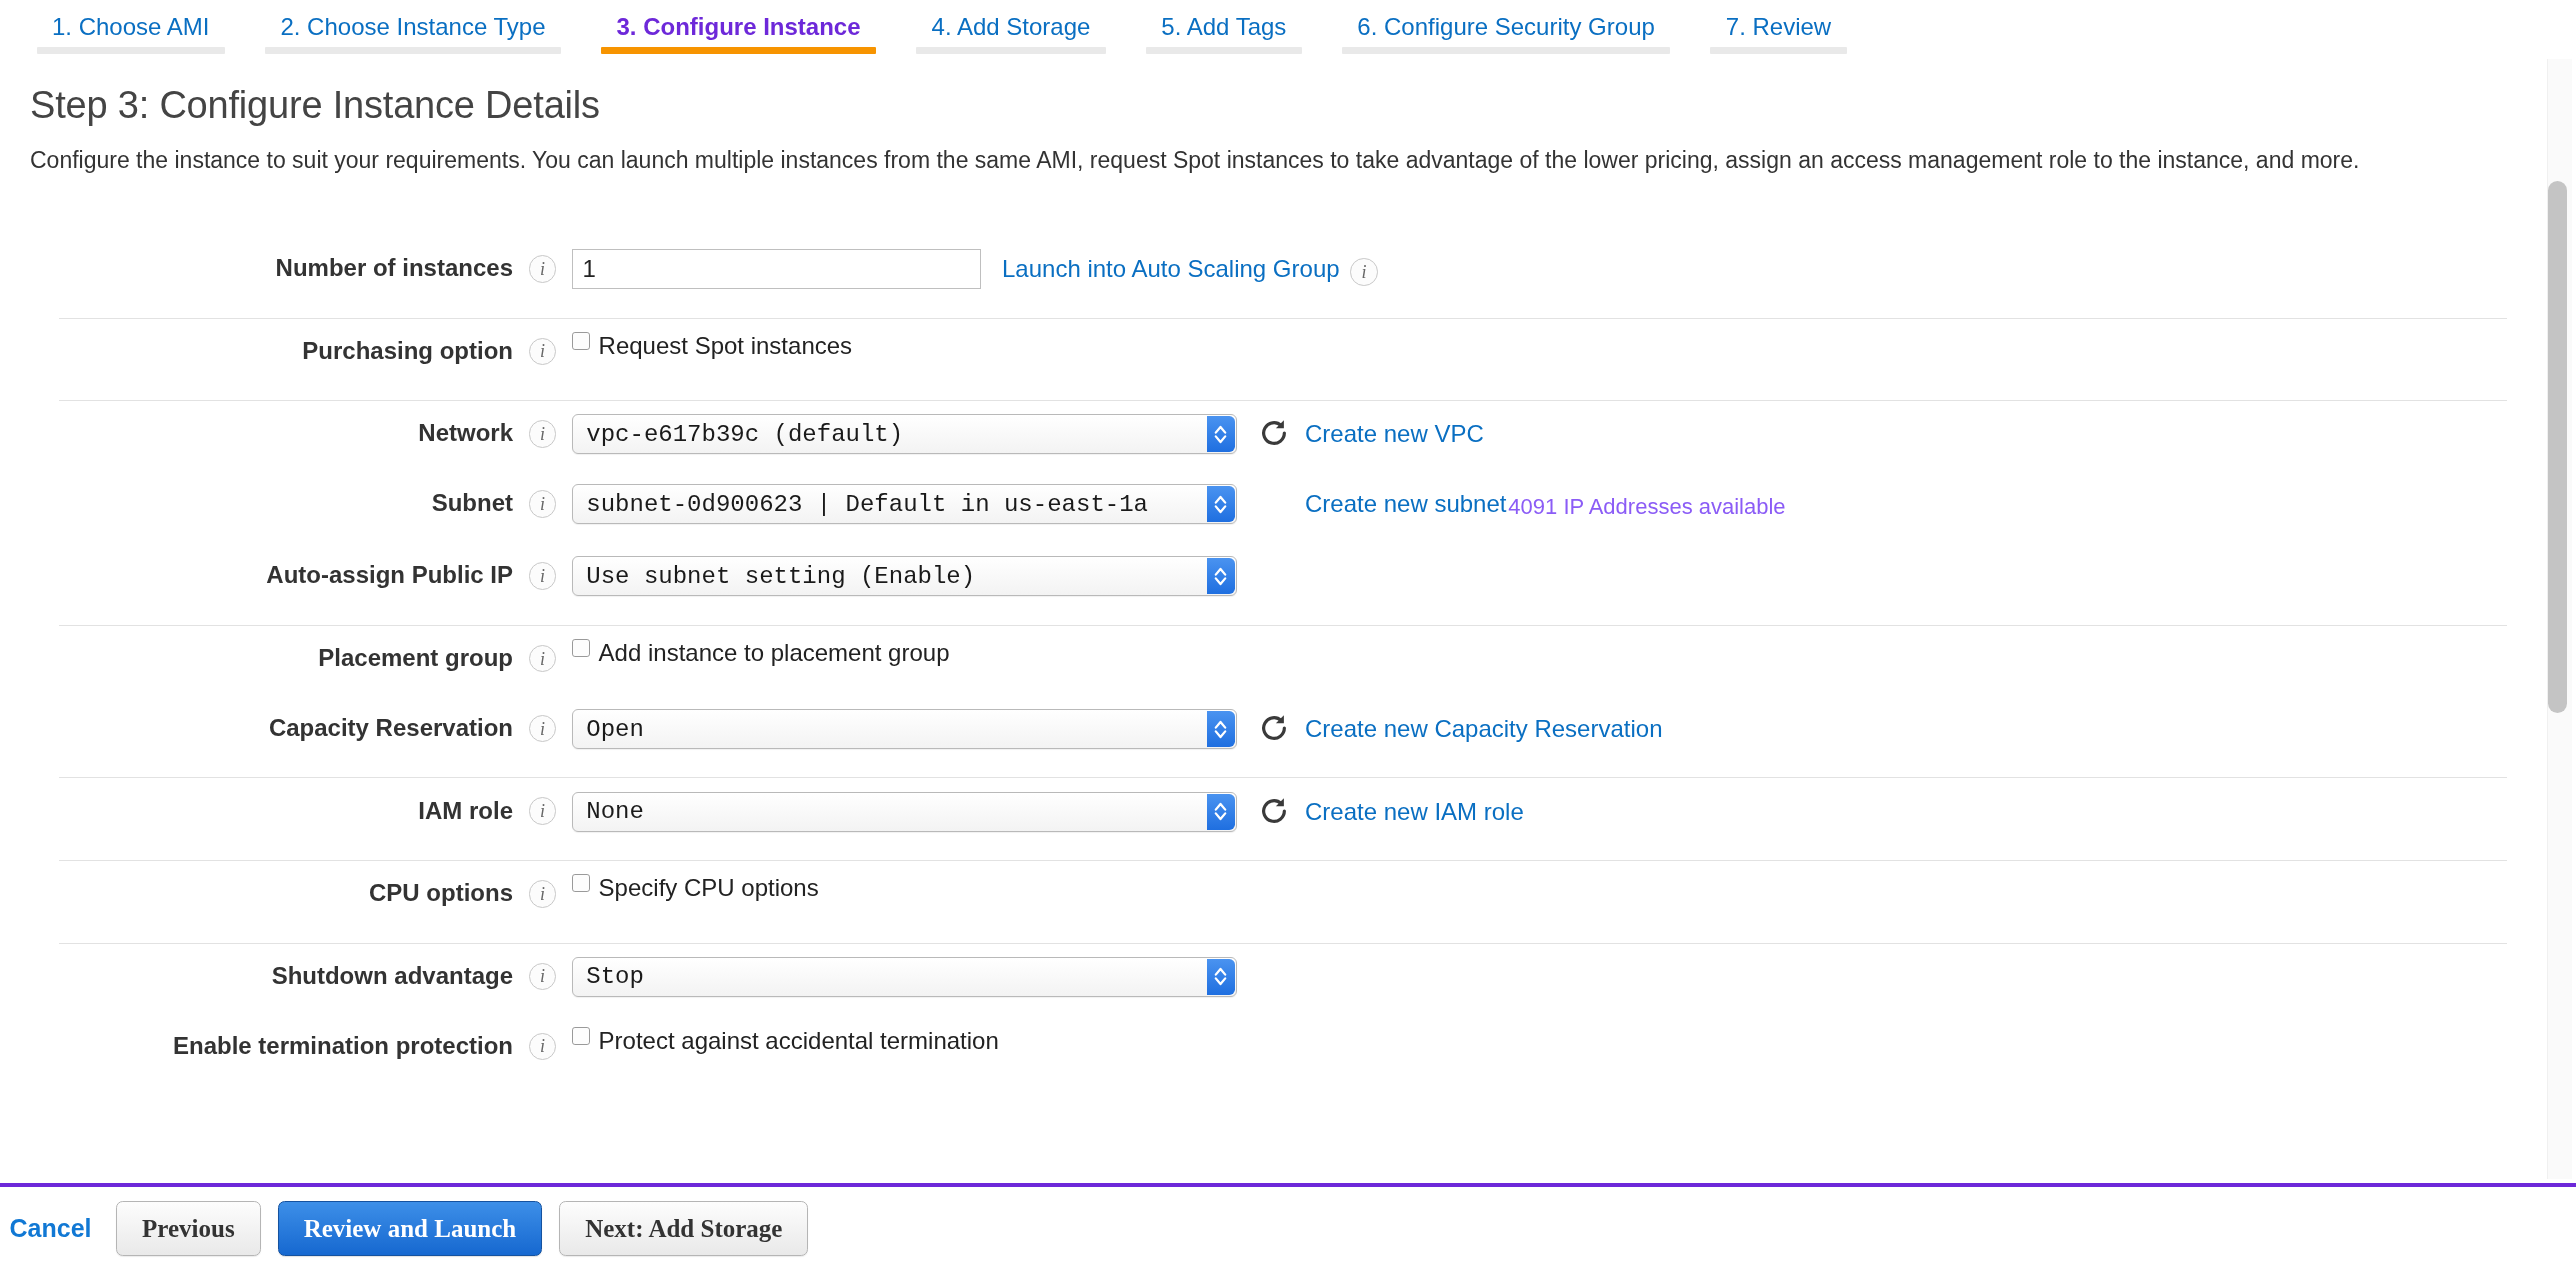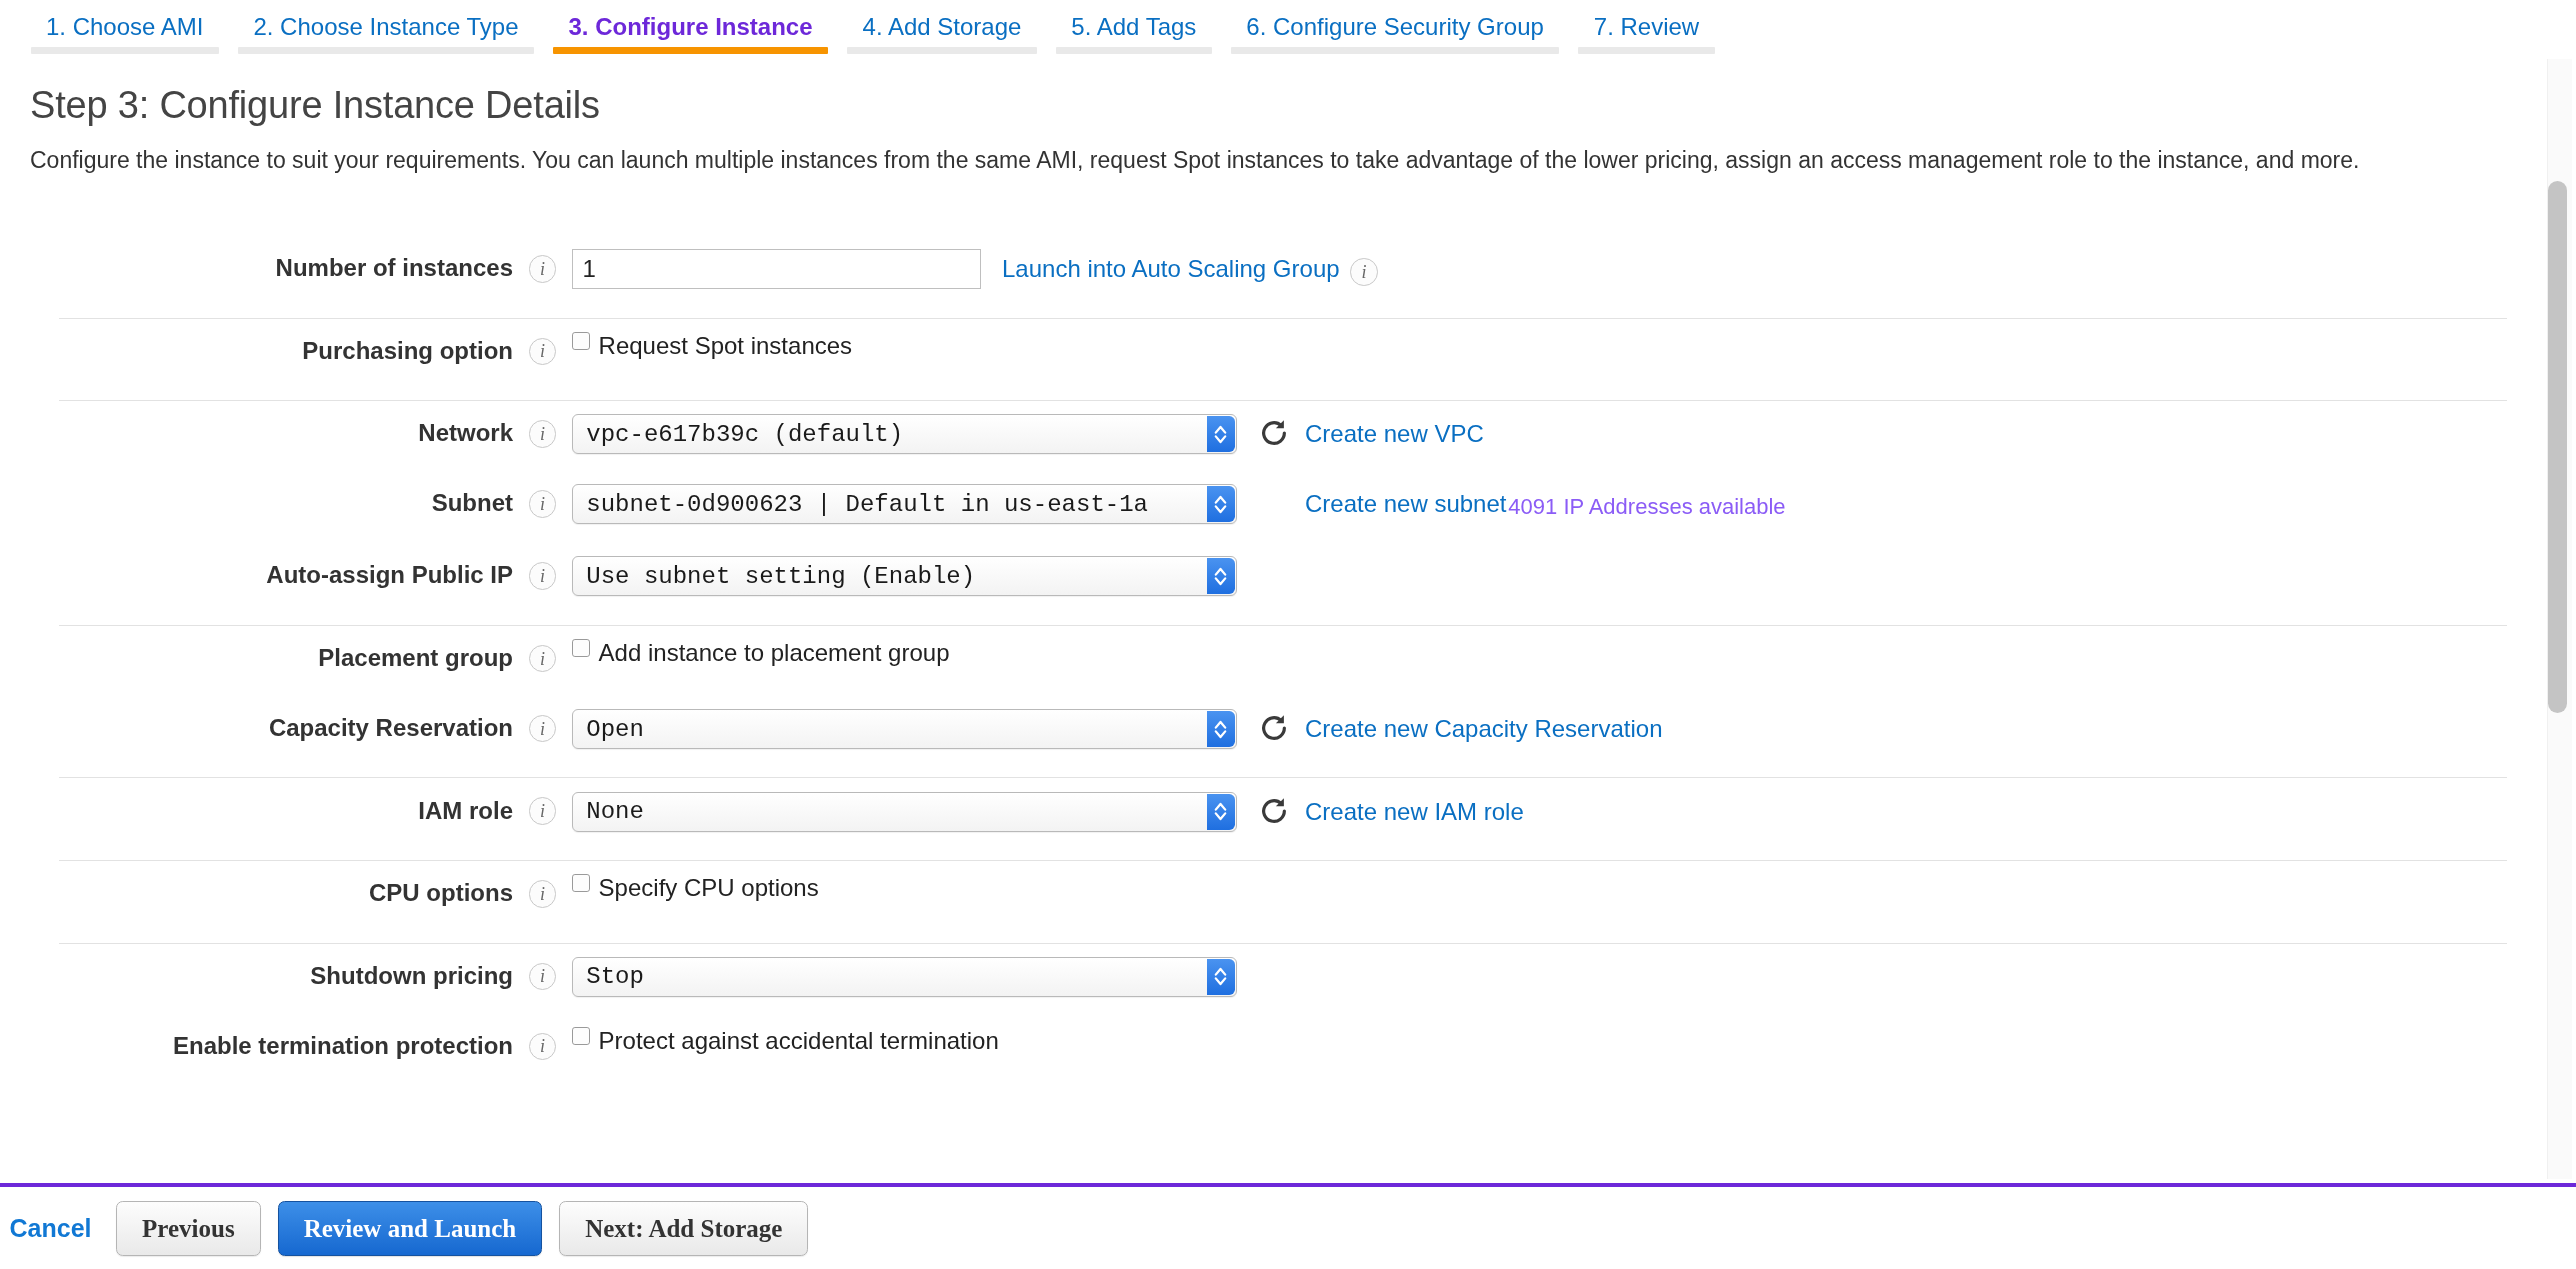--- a/index.html
+++ b/index.html
@@ -11,21 +11,22 @@
     overflow: hidden;
   }
 
   #page { position: relative; width: 2576px; height: 1270px; background:#fff; }
 
   
   .tabbar {
     position: absolute; top: 0; left: 0;
     width: 2576px; height: 65px;
     display: flex; align-items: flex-start;
-    padding-left: 21px;
+    padding-left: 27px;
+    gap: 21px;
   }
   .tab {
     position: relative;
     padding: 13.3px 25px 0 25px;
     height: 65px;
   }
   .tab-label {
     display: block;
     font-size: 24px;
     color: #0a6fc2;
@@ -437,21 +438,21 @@
             <span class="cbox"></span>
             <span class="cbtext">Specify CPU options</span>
           </label>
         </div>
       </div>
     </div>
     <div class="divider"></div>
 
     <div class="rowgroup">
       <div class="row">
-        <div class="lbl">Shutdown pricing</div>
+        <div class="lbl">Shutdown advantage</div>
         <div class="infowrap">
           <span class="info-icon">i</span>
         </div>
         <div class="ctrl">
           <div class="sel">
             <span class="sel-value">Stop</span>
             <span class="sel-arrows">
               <svg width="17" height="25" viewBox="0 0 18 26">
                 <polyline points="4,11 9,5 14,11" fill="none" stroke="#fff" stroke-width="2.4" stroke-linecap="round" stroke-linejoin="round"></polyline>
                 <polyline points="4,15 9,21 14,15" fill="none" stroke="#fff" stroke-width="2.4" stroke-linecap="round" stroke-linejoin="round"></polyline>

